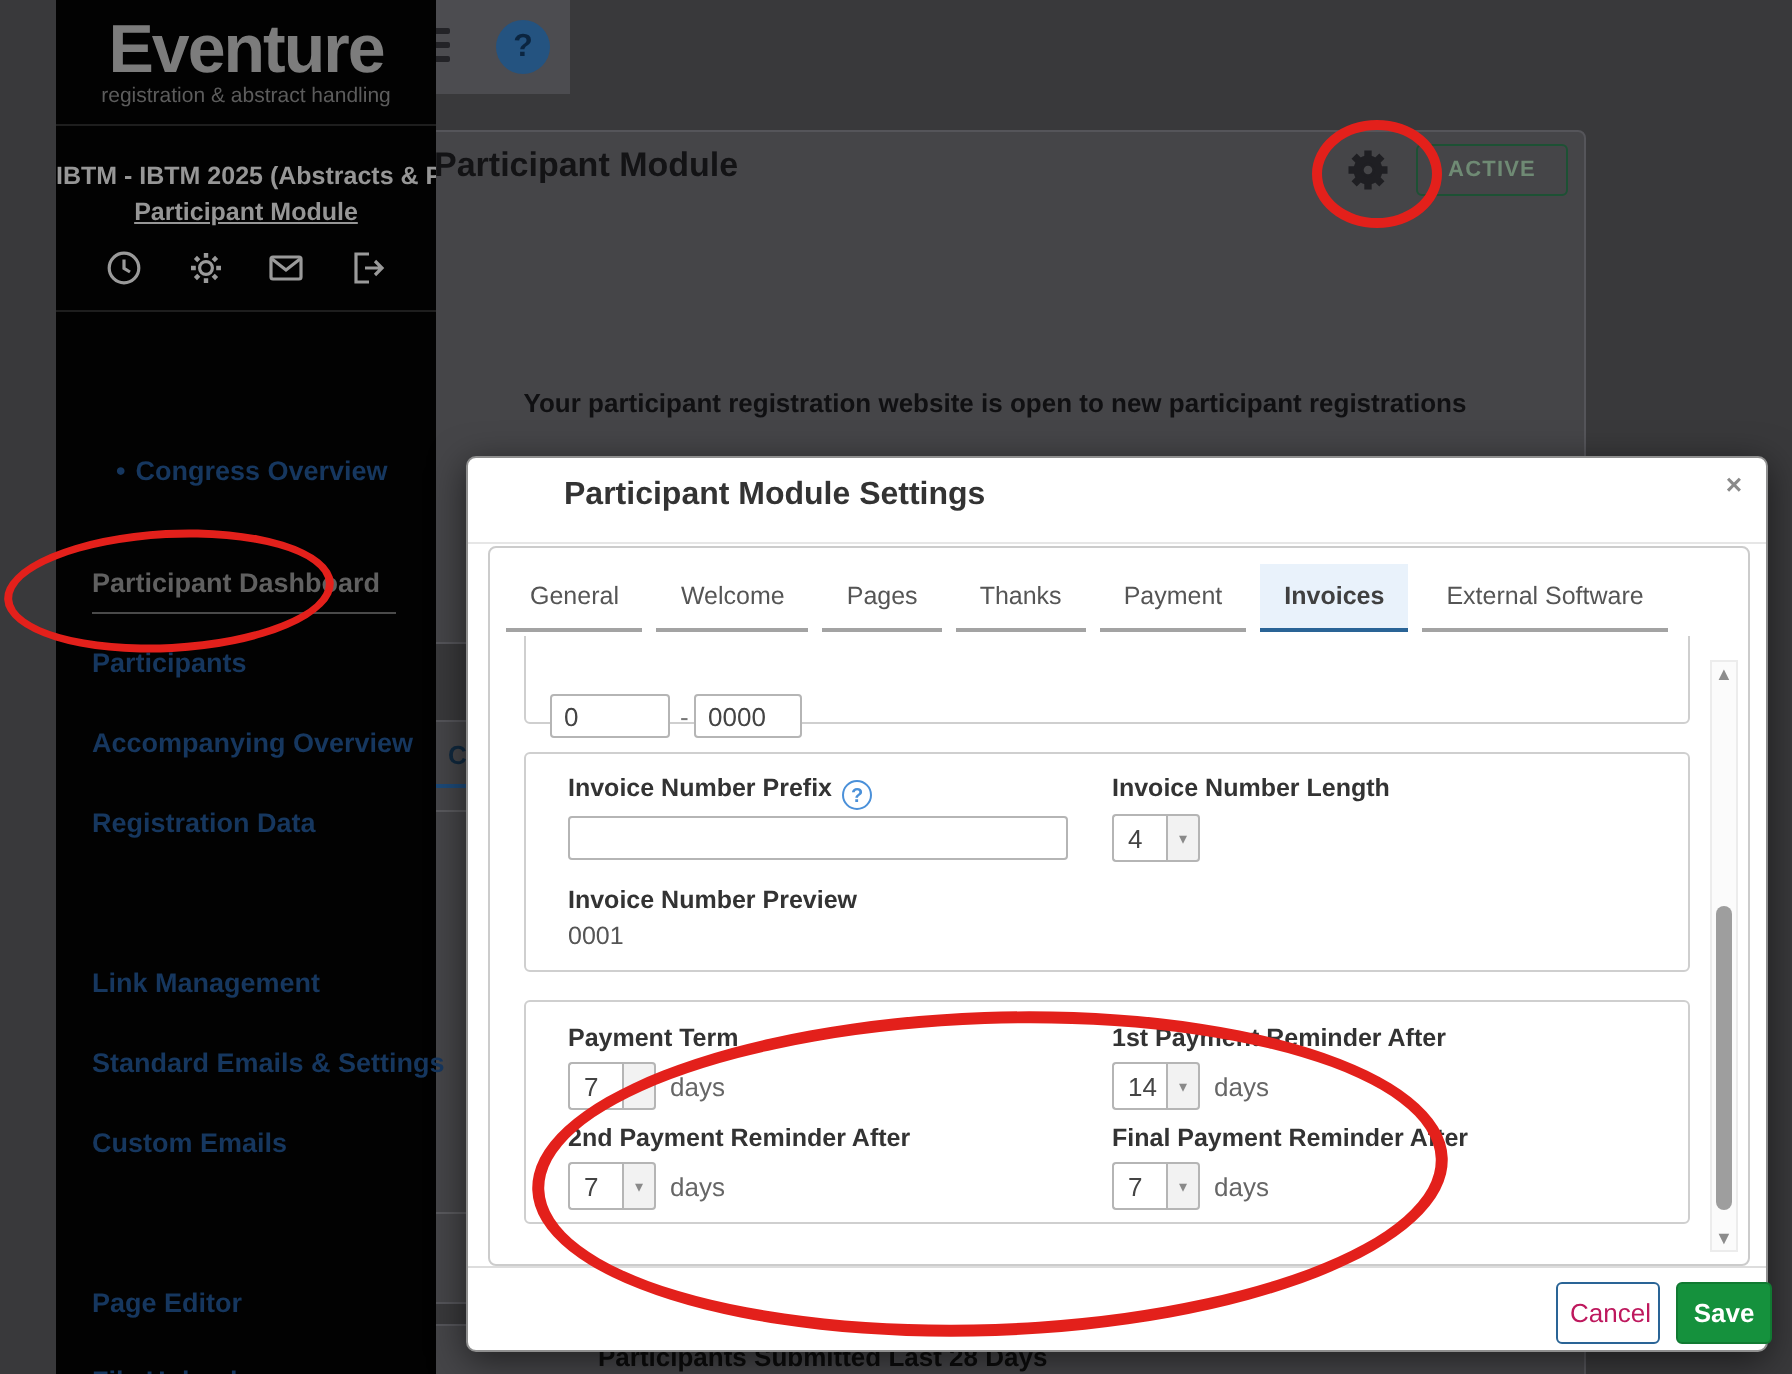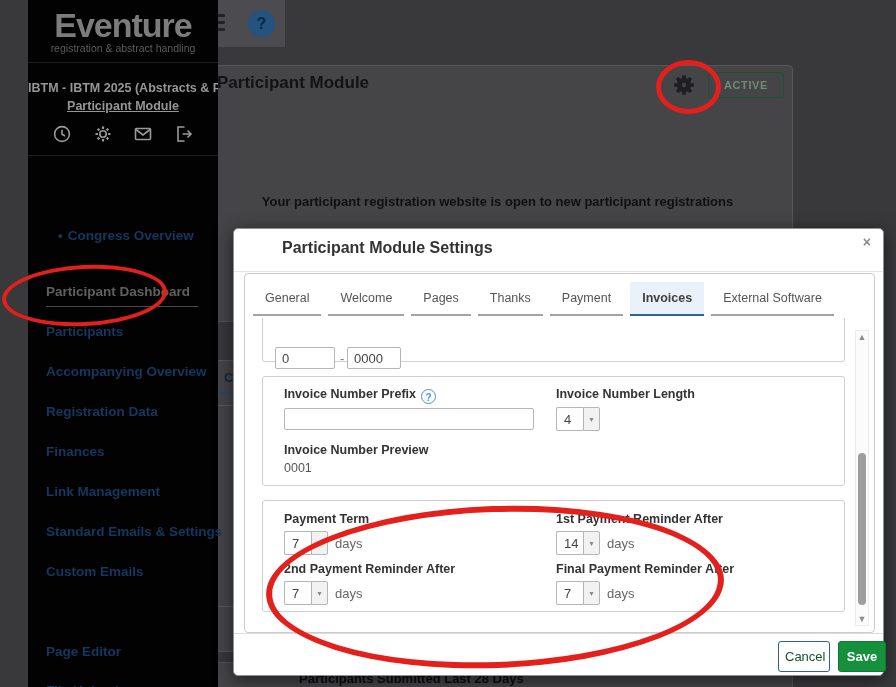--- a/index.html
+++ b/index.html
@@ -89,21 +89,21 @@
     line-height:15px;vertical-align:-3px;margin-left:5px;cursor:pointer;box-sizing:border-box;}
   .preview-val{position:absolute;font-size:12.5px;color:#555;}
   
   .m-scroll{position:absolute;right:5px;top:56px;width:14px;height:296px;background:#fbfbfb;border:1px solid #ececec;box-sizing:border-box;}
   .scroll-arrow{position:absolute;left:0;width:12px;text-align:center;font-size:9px;color:#8c8c8c;cursor:pointer;}
   .sa-up{top:1px;} .sa-down{bottom:1px;}
   .scroll-thumb{position:absolute;left:2px;top:122px;width:8px;height:152px;background:#9e9e9e;border-radius:5px;cursor:pointer;}
   
   .m-footer{position:absolute;left:0;right:0;top:404px;height:44px;border-top:1px solid #dddddd;}
   .btn-cancel{position:absolute;left:544px;top:7px;width:52px;height:31px;background:#fff;
-    border:1px solid #2a6496;border-radius:3px;color:#14532d;font-size:13px;font-family:inherit;cursor:pointer;}
+    border:1px solid #2a6496;border-radius:3px;color:#be185d;font-size:13px;font-family:inherit;cursor:pointer;}
   .btn-save{position:absolute;left:604px;top:7px;width:48px;height:31px;background:#15913d;
     border:1px solid #117a32;border-radius:3px;color:#fff;font-size:13px;font-weight:600;font-family:inherit;cursor:pointer;}
 
   
   .anno{position:absolute;border-radius:50%;z-index:30;pointer-events:none;background:transparent;}
   .anno-gear{left:656px;top:60px;width:55px;height:44px;border:5px solid #e3201b;}
   .anno-dash{left:2px;top:265px;width:157px;height:53px;border:4px solid #e3201b;transform:rotate(-3deg);}
   .anno-pay{left:266px;top:506px;width:446px;height:150px;border:6px solid #e3201b;transform:rotate(-2deg);}
 </style>
 </head>
@@ -142,21 +142,20 @@
     </span>
   </div>
   <div class="sb-divider d2"></div>
 
   <div class="nav-item" style="top:228px;left:30px;"><span class="blt">•</span><span>Congress Overview</span></div>
   <div class="nav-item active" style="top:284px;"><span>Participant Dashboard</span></div>
   <div class="nav-underline"></div>
   <div class="nav-item" style="top:324px;"><span>Participants</span></div>
   <div class="nav-item" style="top:364px;"><span>Accompanying Overview</span></div>
   <div class="nav-item" style="top:404px;"><span>Registration Data</span></div>
-  <div class="nav-item" style="top:444px;"><span>Finances</span></div>
   <div class="nav-item" style="top:524px;"><span>Standard Emails &amp; Settings</span></div>
   <div class="nav-item" style="top:484px;"><span>Link Management</span></div>
   <div class="nav-item" style="top:564px;"><span>Custom Emails</span></div>
   <div class="nav-item" style="top:644px;"><span>Page Editor</span></div>
   <div class="nav-item" style="top:683px;"><span>File Upload</span></div>
 </aside>
 
 <div class="topbar-tools">
   <div class="hamburger">
       <span></span>

